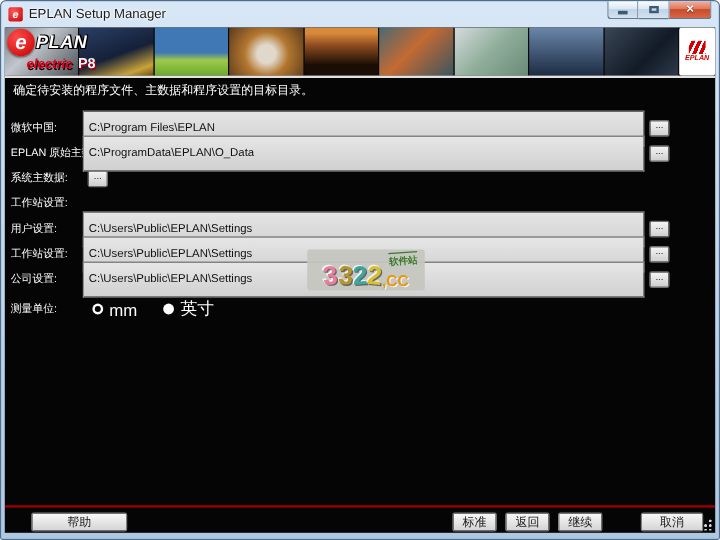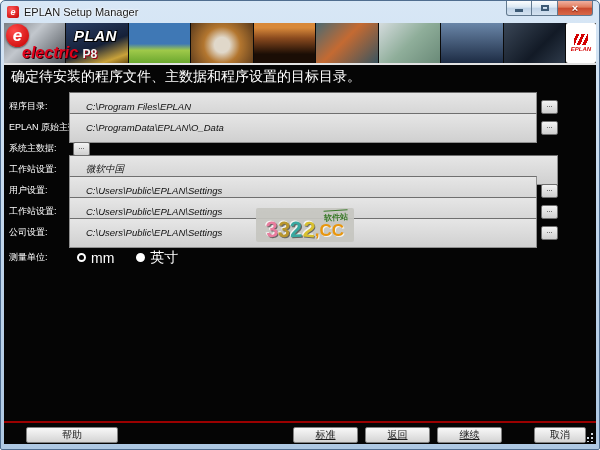--- a/index.html
+++ b/index.html
@@ -39,56 +39,56 @@
   .t9{background:linear-gradient(135deg,#3a4656,#121a26 60%,#2e3a4a);}
   .logo-right{width:30px;flex:none;background:#fff;border-radius:2px;display:flex;flex-direction:column;align-items:center;justify-content:center;gap:1px;}
   .stripes{width:14px;height:11px;background:repeating-linear-gradient(115deg,transparent 0 2px,#d40000 2px 5px);}
   .logo-right-text{color:#d40000;font-size:6px;font-weight:bold;font-style:italic;letter-spacing:0;}
   .logo-left{position:absolute;left:2px;top:1px;width:120px;height:40px;pointer-events:none;}
   .logo-line1{display:flex;align-items:center;}
   .eball{width:23px;height:23px;border-radius:50%;background:radial-gradient(circle at 35% 30%,#ff4a4a,#c40000);
     color:#fff;font-size:17px;font-weight:bold;font-style:italic;display:flex;align-items:center;justify-content:center;
     box-shadow:0 1px 2px rgba(0,0,0,.6);}
   .plan{color:#fff;font-size:15px;font-weight:900;font-style:italic;letter-spacing:.5px;margin-left:1px;
-    text-shadow:1px 1px 0 #000,-1px 1px 0 #000,1px -1px 0 #000;padding-left:44px;}
+    text-shadow:1px 1px 0 #000,-1px 1px 0 #000,1px -1px 0 #000;}
   .logo-line2{margin:-3px 0 0 16px;}
-  .electric{color:#e2001a;font-size:16px;font-weight:bold;font-style:italic;text-shadow:1px 1px 0 #30000a;}
+  .electric{color:#e2001a;font-size:11px;font-weight:bold;font-style:italic;text-shadow:1px 1px 0 #30000a;}
   .p8{color:#f2f2f2;font-size:12px;font-weight:900;text-shadow:1px 1px 0 #a00014;}
   .sep{position:absolute;top:40px;left:0;right:0;height:2px;background:#e2e2e2;}
   
-  .intro{position:absolute;top:45px;left:7px;right:7px;color:#ffffff;font-size:14px;}
+  .intro{position:absolute;top:45px;left:7px;right:7px;color:#ffffff;font-size:10px;}
   .form{position:absolute;top:73px;left:5px;right:38px;}
   .frow{display:flex;align-items:center;height:21px;}
   .flabel{width:60px;flex:none;color:#fff;font-size:9px;white-space:nowrap;overflow:hidden;}
   .fvalue{flex:1;height:30px;background:linear-gradient(#e6e6e6,#d0d0d0);border:1px solid #8f8f8f;border-top-color:#6f6f6f;
-    display:flex;align-items:center;padding:0 16px;font-size:9.5px;color:#101010;white-space:nowrap;overflow:hidden;font-style:italic;}
+    display:flex;align-items:center;padding:0 4px;font-size:9.5px;color:#101010;white-space:nowrap;overflow:hidden;}
   .browse{width:17px;height:14px;flex:none;margin-left:4px;background:linear-gradient(#f4f4f4,#cfcfcf);
     border:1px solid #6f6f6f;border-radius:2px;font-size:8px;line-height:5px;color:#222;padding:0 0 4px 0;}
   .rrow{margin-top:0;}
   .rrow.first{margin-top:4px;}
   .radio{width:9px;height:9px;border-radius:50%;background:#fff;display:inline-block;position:relative;flex:none;margin:0 5px 0 8px;}
   .radio.sel::after{content:"";position:absolute;left:2px;top:2px;right:2px;bottom:2px;background:#050505;border-radius:50%;}
   .rlabel{color:#fff;font-size:14px;margin-right:14px;}
   
   .watermark{position:absolute;left:252px;top:185px;width:98px;height:34px;background:rgba(198,198,192,.92);
     border-radius:2px;display:flex;align-items:flex-end;justify-content:center;padding:1px 2px;z-index:5;}
   .wm-digit{font-size:22px;font-weight:900;line-height:.95;text-shadow:1px 1px 0 rgba(60,60,60,.7),-1px -1px 0 rgba(255,255,255,.8);}
   .wm-d0{color:#e87d9e;transform:rotate(-6deg);}
   .wm-d1{color:#b8962e;transform:rotate(4deg);}
   .wm-d2{color:#3aa8a0;transform:rotate(-3deg);}
   .wm-d3{color:#d8c030;transform:rotate(5deg);}
-  .wm-cc{color:#e8960e;font-size:17px;font-weight:900;line-height:1.1;text-shadow:1px 1px 0 rgba(255,255,255,.8);}
+  .wm-cc{color:#e8960e;font-size:13px;font-weight:900;line-height:1.1;text-shadow:1px 1px 0 rgba(255,255,255,.8);}
   .wm-site{position:absolute;right:6px;top:2px;color:#3a7a2a;font-size:8px;font-weight:bold;border-top:1px solid #3a7a2a;padding-top:1px;transform:rotate(-4deg);}
   
   .redline{position:absolute;top:398px;left:0;right:0;height:2px;background:#9b0000;}
   .btn{height:16px;background:linear-gradient(#f8f8f8,#d4d4d4);border:1px solid #7f7f7f;border-radius:2px;
     font-size:10px;color:#1a1a1a;display:flex;align-items:center;justify-content:center;}
-  .btn-help{position:absolute;left:22px;top:404px;width:92px;text-align:right;}
+  .btn-help{position:absolute;left:22px;top:404px;width:80px;text-align:right;}
   .btn-group{position:absolute;right:10px;top:404px;display:flex;align-items:center;}
-  .btn-std,.btn-back,.btn-cont{width:65px;margin-left:7px;text-decoration:underline;}
+  .btn-std,.btn-back,.btn-cont{width:37px;margin-left:7px;}
   .btn-cancel{width:52px;margin-left:32px;}
   .grip{position:absolute;right:3px;bottom:2px;width:9px;height:9px;
     background:
       radial-gradient(circle at 8px 1px, #cfd8e2 1px, transparent 1.4px),
       radial-gradient(circle at 8px 5px, #cfd8e2 1px, transparent 1.4px),
       radial-gradient(circle at 4px 5px, #cfd8e2 1px, transparent 1.4px),
       radial-gradient(circle at 8px 9px, #cfd8e2 1px, transparent 1.4px),
       radial-gradient(circle at 4px 9px, #cfd8e2 1px, transparent 1.4px),
       radial-gradient(circle at 0px 9px, #cfd8e2 1px, transparent 1.4px);}
 </style>
@@ -139,36 +139,35 @@
         <span class="electric">electric</span>
         <span class="p8">P8</span>
       </div>
     </div>
     <div class="sep"></div>
 
     <div class="intro">确定待安装的程序文件、主数据和程序设置的目标目录。</div>
 
     <div class="form">
       <div class="frow">
-        <span class="flabel">程序目录:</span>
+        <span class="flabel">微软中国:</span>
         <div class="fvalue">C:\Program Files\EPLAN</div>
         <button class="browse">...</button>
       </div>
       <div class="frow">
         <span class="flabel">EPLAN 原始主数据:</span>
         <div class="fvalue">C:\ProgramData\EPLAN\O_Data</div>
         <button class="browse">...</button>
       </div>
       <div class="frow">
         <span class="flabel">系统主数据:</span>
         <button class="browse">...</button>
       </div>
       <div class="frow">
         <span class="flabel">工作站设置:</span>
-        <div class="fvalue">微软中国</div>
       </div>
       <div class="frow">
         <span class="flabel">用户设置:</span>
         <div class="fvalue">C:\Users\Public\EPLAN\Settings</div>
         <button class="browse">...</button>
       </div>
       <div class="frow">
         <span class="flabel">工作站设置:</span>
         <div class="fvalue">C:\Users\Public\EPLAN\Settings</div>
         <button class="browse">...</button>

